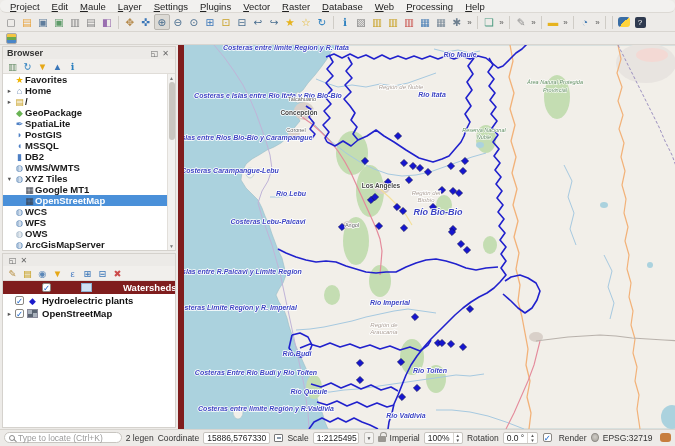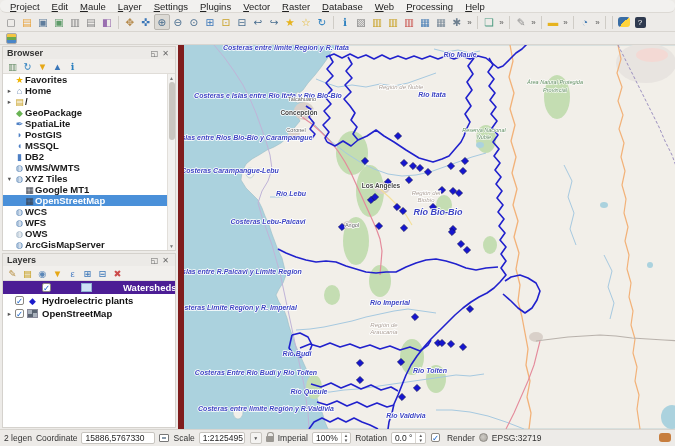--- a/index.html
+++ b/index.html
@@ -44,21 +44,21 @@
   .tree-row.sel{background:#4a90d9;color:#fff;}
   .tree-row.sel .exp{color:#fff;}
   .vscroll{position:absolute;right:0;top:0;bottom:0;width:8px;background:#f3f2f0;border-left:1px solid #e2dfda;display:flex;flex-direction:column;align-items:center;}
   .vscroll .arr{font-size:5px;color:#777;height:8px;line-height:8px;}
   .vscroll .thumb{width:6px;height:58px;background:#c9c6c0;border-radius:3px;}
   .vscroll .spacer{flex:1;}
 
   .layer-list{flex:1;background:#fff;}
   .layer-row{height:13px;display:flex;align-items:center;font-size:9.5px;font-weight:700;color:#111;padding-left:2px;cursor:default;white-space:nowrap;}
   .layer-row .exp{width:9px;font-size:6.5px;color:#555;text-align:center;flex:none;}
-  .layer-row.sel{background:#4c1d95;color:#fff;gap:27px;}
+  .layer-row.sel{background:#7f1d1d;color:#fff;gap:27px;}
   .cb{width:9px;height:9px;border:1px solid #8a8782;background:#fff;border-radius:2px;font-size:8.5px;line-height:8px;text-align:center;color:#1c66c8;margin:0 3px 0 1px;flex:none;}
   .cb.checked::after{content:"✓";}
   .sw{width:11px;height:9px;margin-right:4px;flex:none;display:flex;align-items:center;justify-content:center;}
   .sw-rect{background:#cfe3f5;border:1px solid #8fb3d4;}
   .sw-diamond{color:#1a1acc;font-size:9px;}
   .sw-tiles{background:conic-gradient(#5a6472 0 25%,#aab2bd 25% 50%,#5a6472 50% 75%,#aab2bd 75%);border:1px solid #889;}
 
   
   .map{flex:1;position:relative;background:#bef264;border-left:6px solid #7f1d1d;}
   .map svg{position:absolute;inset:0;display:block;}
@@ -305,21 +305,20 @@
             <span class="arr">▲</span>
               <span class="thumb"></span>
               <span class="spacer"></span>
               <span class="arr">▼</span>
           </div>
         </div>
       </div>
 
       <div class="panel layers">
         <div class="panel-title">
-          <span class="t">Layers</span>
           <span class="panel-btn">◱</span>
           <span class="panel-btn">✕</span>
         </div>
         <div class="panel-tools">
 
         <span class="pt-icon" style="color: rgb(181, 140, 60);">✎</span>
             <span class="pt-icon" style="color: rgb(201, 162, 39);">▤</span>
             <span class="pt-icon" style="color: rgb(91, 135, 184);">◉</span>
             <span class="pt-icon" style="color: rgb(230, 168, 23);">▼</span>
             <span class="pt-icon" style="color: rgb(77, 127, 196);">ε</span>
@@ -481,20 +480,24 @@
           <text x="72" y="330" class="ml ml-ws">Costeras Entre Rio Budi y Rio Tolten</text>
           <text x="246" y="328" class="ml ml-ws">Río Tolten</text>
           <text x="125" y="349" class="ml ml-ws">Río Queule</text>
           <text x="82" y="366" class="ml ml-ws">Costeras entre limite Región y R.Valdivia</text>
           <text x="222" y="373" class="ml ml-ws">Río Valdivia</text>
         </svg>
     </div>
   </div>
 
   <div class="statusbar">
+    <span class="locate">
+      <span class="lens"></span>
+      <span>Type to locate (Ctrl+K)</span>
+    </span>
     <span>2 legen</span>
     <span>Coordinate</span>
     <span class="sb-box coord">15886,5767330</span>
     <span class="monitor"></span>
     <span>Scale</span>
     <span class="sb-box scale">1:2125495</span>
     <span class="combo-arrow">▼</span>
     <span class="lock"></span>
     <span>Imperial</span>
     <span class="sb-box spin">

